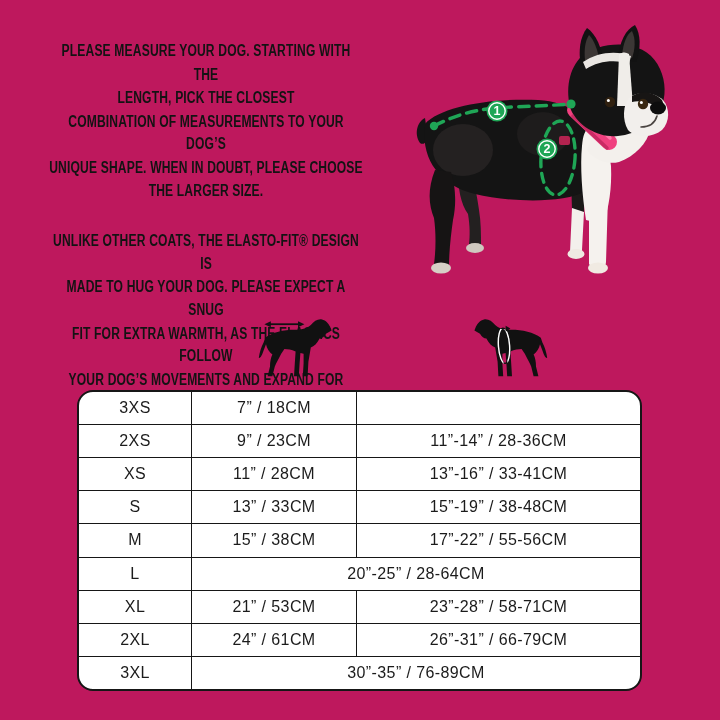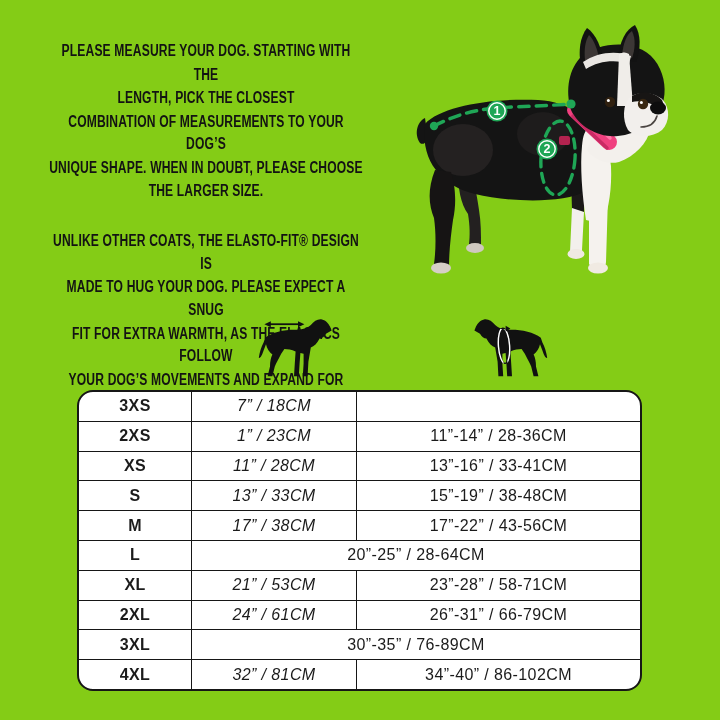--- a/index.html
+++ b/index.html
@@ -1,17 +1,17 @@
 <!DOCTYPE html>
 <html><head>
 <meta charset="utf-8">
 <style>
   html,body{margin:0;padding:0;background:#ffffff;}
   .canvas{
-    position:relative;width:720px;height:720px;background:#84cc16;overflow:hidden;
+    position:relative;width:720px;height:720px;background:#be185d;overflow:hidden;
     font-family:"Liberation Sans", sans-serif;
   }
   
   .intro{
     position:absolute;left:4px;top:40px;width:404px;
     transform:scale(0.78,1.03);transform-origin:50% 0;
     color:#131313;font-weight:700;font-size:15.5px;line-height:22.5px;
     text-align:center;letter-spacing:.2px;
   }
   .intro p{margin:0 0 26px;white-space:pre-line;}
@@ -28,22 +28,22 @@
     position:absolute;left:77px;top:390px;width:565px;height:301px;
     box-sizing:border-box;border:2.5px solid #161616;border-radius:16px;
     overflow:hidden;display:flex;flex-direction:column;background:#fff;
   }
   .t-row{flex:1;display:flex;border-top:1.5px solid #161616;}
   .t-row:first-child{border-top:none;}
   .cell{
     display:flex;align-items:center;justify-content:center;
     font-size:16px;color:#1b1b1b;letter-spacing:.4px;
   }
-  .c-size{width:112px;border-right:1.5px solid #161616;font-weight:bold;}
-  .c-length{width:164px;border-right:1.5px solid #161616;font-style:italic;}
+  .c-size{width:112px;border-right:1.5px solid #161616;}
+  .c-length{width:164px;border-right:1.5px solid #161616;}
   .c-girth{flex:1;}
 </style>
 </head>
 <body>
 
 <div class="canvas">
 
   <section class="intro">
     <p>PLEASE MEASURE YOUR DOG. STARTING WITH THE
 LENGTH, PICK THE CLOSEST
@@ -167,56 +167,51 @@
     </svg>
   </div>
 
   <div class="size-table">
     <div class="t-row">
       <div class="cell c-size">3XS</div>
       <div class="cell c-length">7” / 18CM</div>
     </div>
     <div class="t-row">
       <div class="cell c-size">2XS</div>
-      <div class="cell c-length">1” / 23CM</div>
+      <div class="cell c-length">9” / 23CM</div>
       <div class="cell c-girth">11”-14” / 28-36CM</div>
     </div>
     <div class="t-row">
       <div class="cell c-size">XS</div>
       <div class="cell c-length">11” / 28CM</div>
       <div class="cell c-girth">13”-16” / 33-41CM</div>
     </div>
     <div class="t-row">
       <div class="cell c-size">S</div>
       <div class="cell c-length">13” / 33CM</div>
       <div class="cell c-girth">15”-19” / 38-48CM</div>
     </div>
     <div class="t-row">
       <div class="cell c-size">M</div>
-      <div class="cell c-length">17” / 38CM</div>
-      <div class="cell c-girth">17”-22” / 43-56CM</div>
+      <div class="cell c-length">15” / 38CM</div>
+      <div class="cell c-girth">17”-22” / 55-56CM</div>
     </div>
     <div class="t-row">
       <div class="cell c-size">L</div>
       <div class="cell c-girth">20”-25” / 28-64CM</div>
     </div>
     <div class="t-row">
       <div class="cell c-size">XL</div>
       <div class="cell c-length">21” / 53CM</div>
       <div class="cell c-girth">23”-28” / 58-71CM</div>
     </div>
     <div class="t-row">
       <div class="cell c-size">2XL</div>
       <div class="cell c-length">24” / 61CM</div>
       <div class="cell c-girth">26”-31” / 66-79CM</div>
     </div>
     <div class="t-row">
       <div class="cell c-size">3XL</div>
       <div class="cell c-girth">30”-35” / 76-89CM</div>
     </div>
-    <div class="t-row">
-      <div class="cell c-size">4XL</div>
-      <div class="cell c-length">32” / 81CM</div>
-      <div class="cell c-girth">34”-40” / 86-102CM</div>
-    </div>
   </div>
 
 </div>
 
 </body></html>

